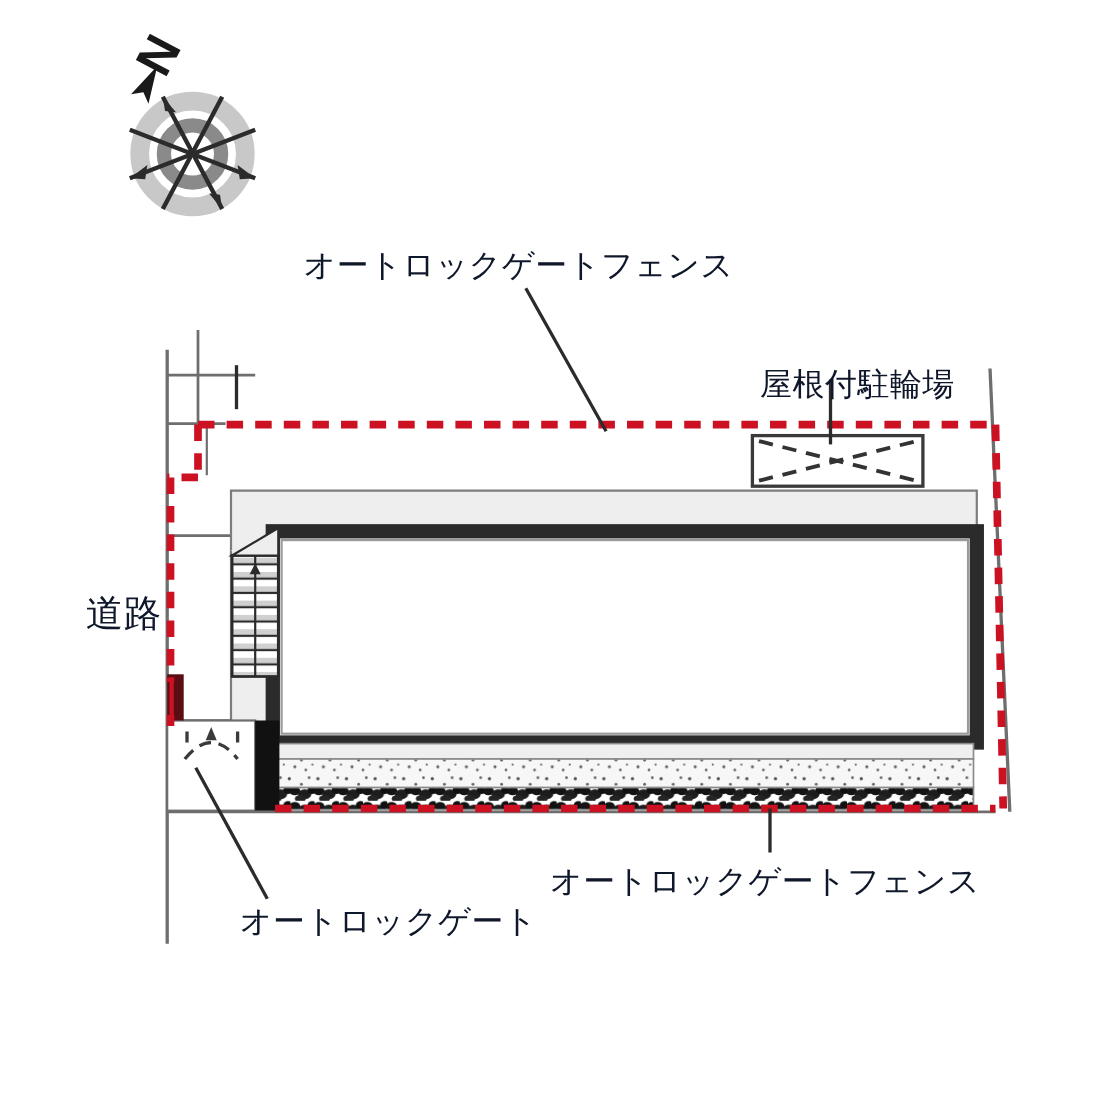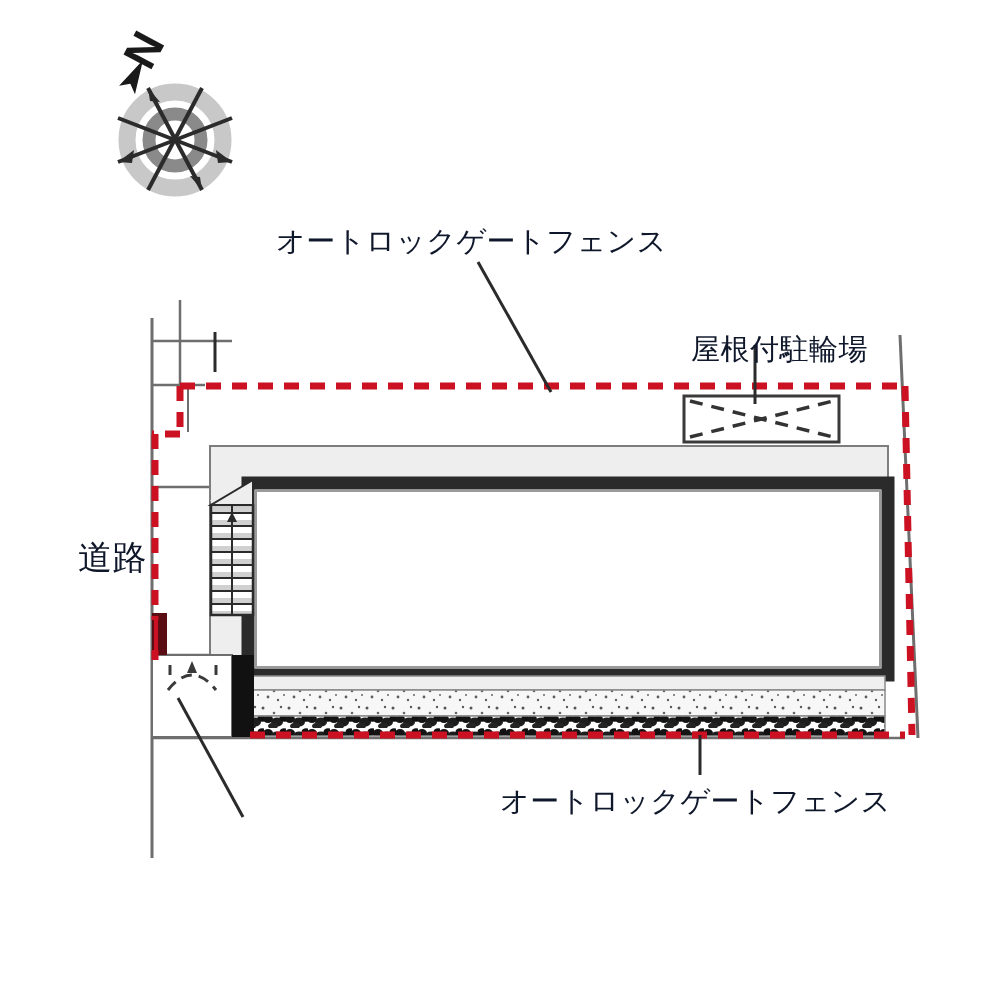--- a/index.html
+++ b/index.html
@@ -166,14 +166,15 @@
       <g transform="translate(143,60) rotate(28)">
         <polygon points="0,0 -9,34 0,27 9,34" fill="#1a1a1a"></polygon>
       </g>
     </g>
   </svg>
 
   <div class="lbl" id="label-fence-top">オートロックゲートフェンス</div>
   <div class="lbl" id="label-bike">屋根付駐輪場</div>
   <div class="lbl" id="label-road">道路</div>
   <div class="lbl" id="label-fence-bot">オートロックゲートフェンス</div>
+  <div class="lbl" id="label-gate">オートロックゲート</div>
 
 </div>
 
 </body></html>

